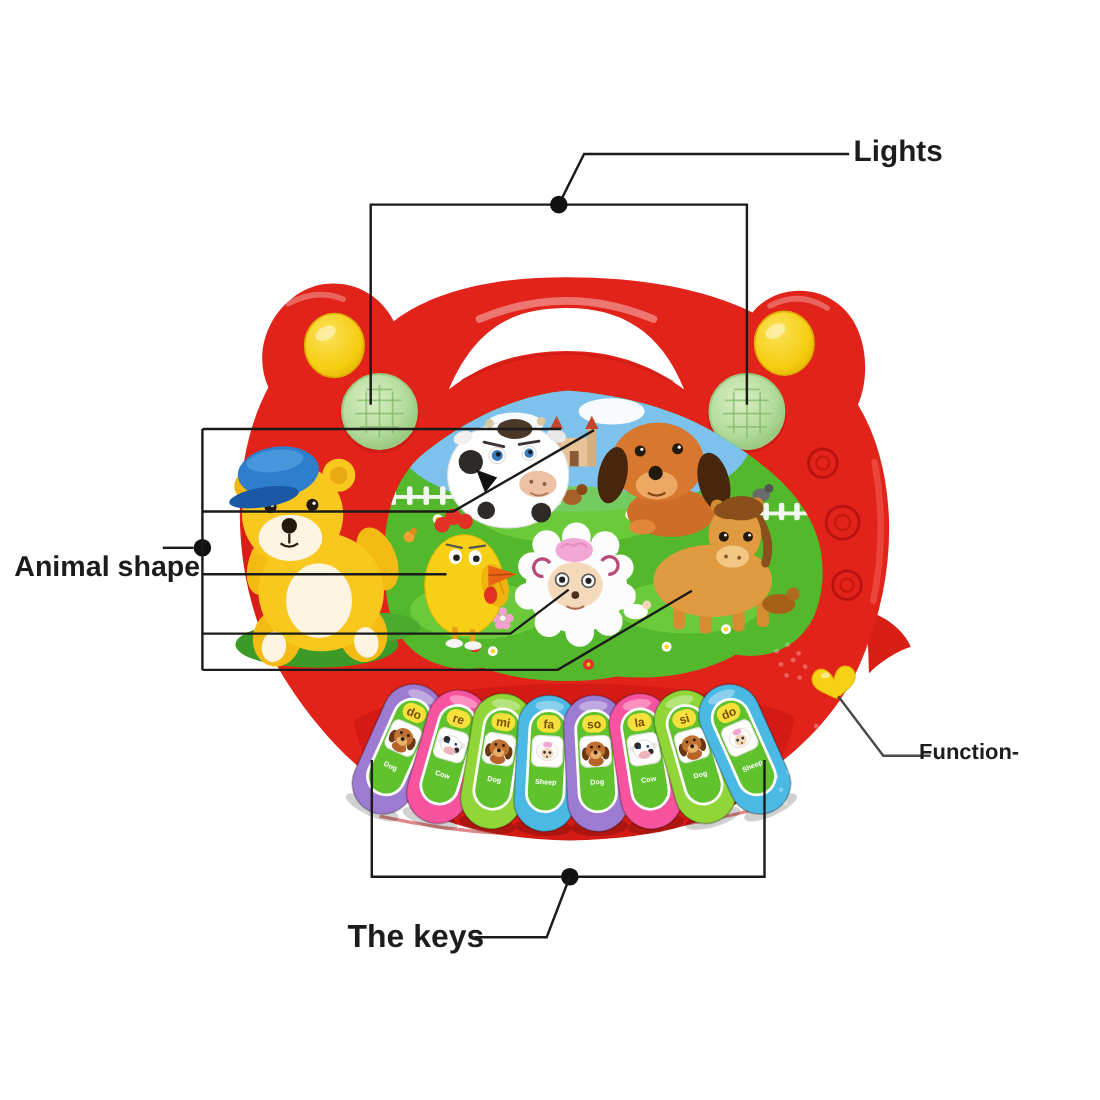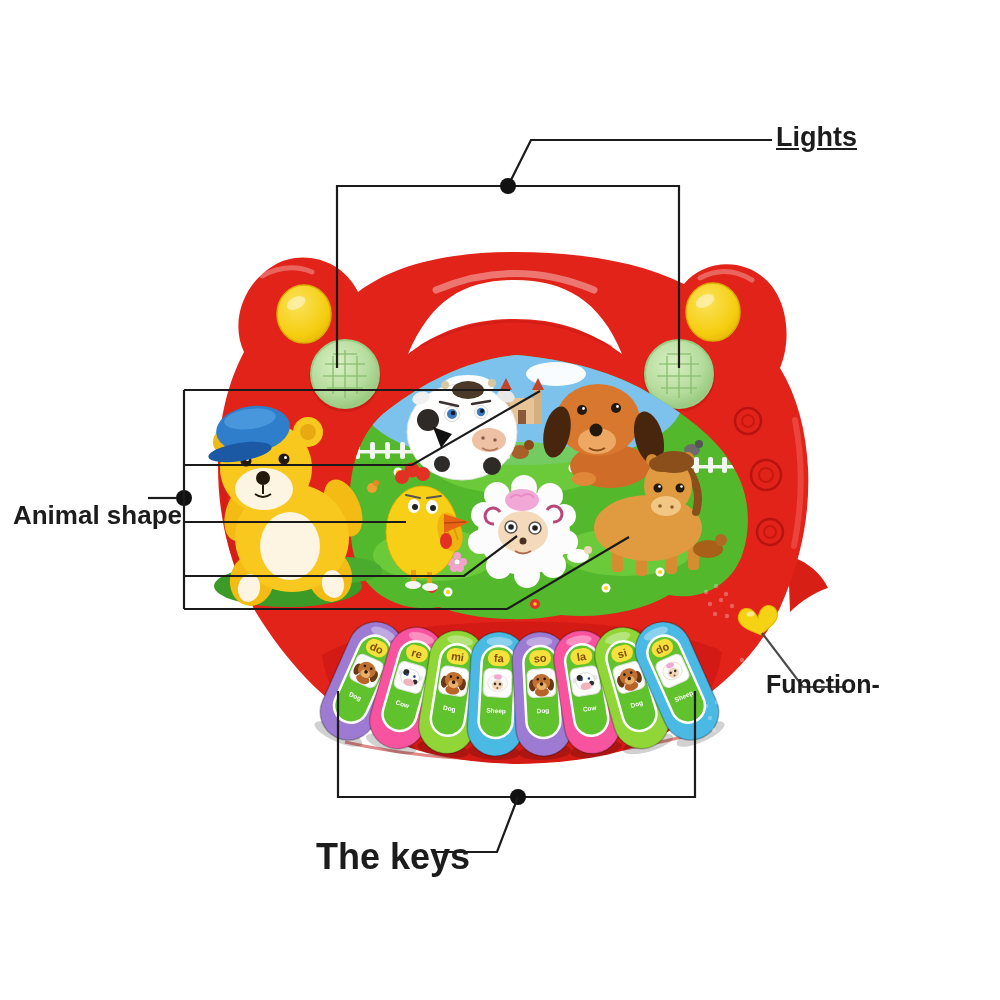--- a/index.html
+++ b/index.html
@@ -1,23 +1,23 @@
 <!DOCTYPE html>
 <html><head>
 <meta charset="utf-8">
 <style>
   html,body{margin:0;padding:0;}
   body{width:1000px;height:1000px;background:#ffffff;font-family:"Liberation Sans",sans-serif;}
   .stage{position:relative;width:1000px;height:1000px;overflow:hidden;background:#ffffff;}
   .stage svg{position:absolute;left:0;top:0;}
   .callout-label{position:absolute;color:#1c1c1c;font-weight:700;white-space:nowrap;}
-  .lbl-lights{left:776px;top:122px;font-size:27px;text-decoration:underline;}
+  .lbl-lights{left:776px;top:122px;font-size:27px;}
   .lbl-animal{left:4px;top:497px;width:178px;text-align:right;font-size:26px;line-height:36px;}
-  .lbl-function{left:766px;top:670px;width:230px;font-size:25px;line-height:28px;}
-  .lbl-keys{left:316px;top:836px;font-size:36px;}
+  .lbl-function{left:766px;top:670px;width:230px;text-align:center;font-size:20px;line-height:28px;}
+  .lbl-keys{left:316px;top:836px;font-size:29px;}
 </style>
 </head>
 <body>
 
 <div class="stage">
 
 <svg width="1000" height="1000" viewBox="0 0 1000 1000">
   <defs>
     <radialGradient id="domeGrad" cx="40%" cy="35%" r="75%">
       <stop offset="0%" stop-color="#d9efc4"></stop>

